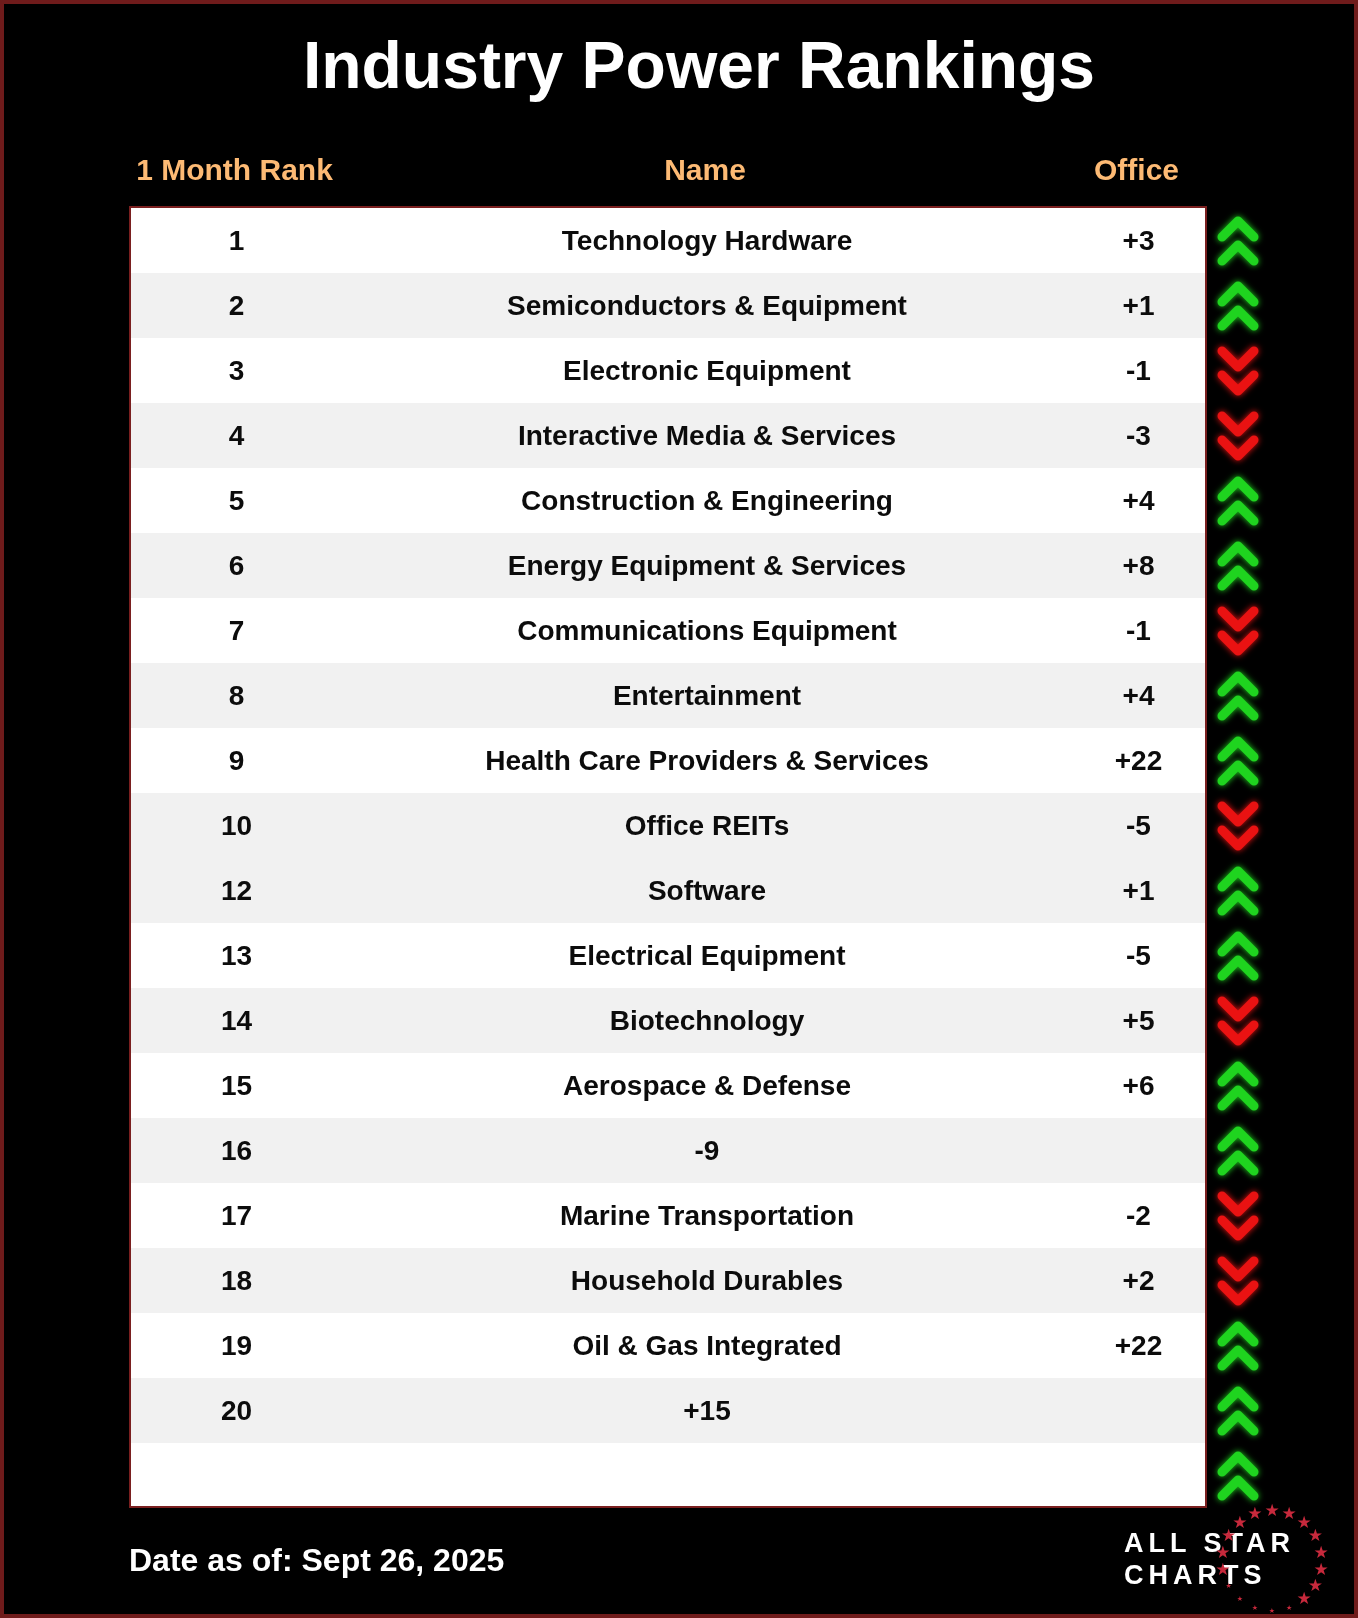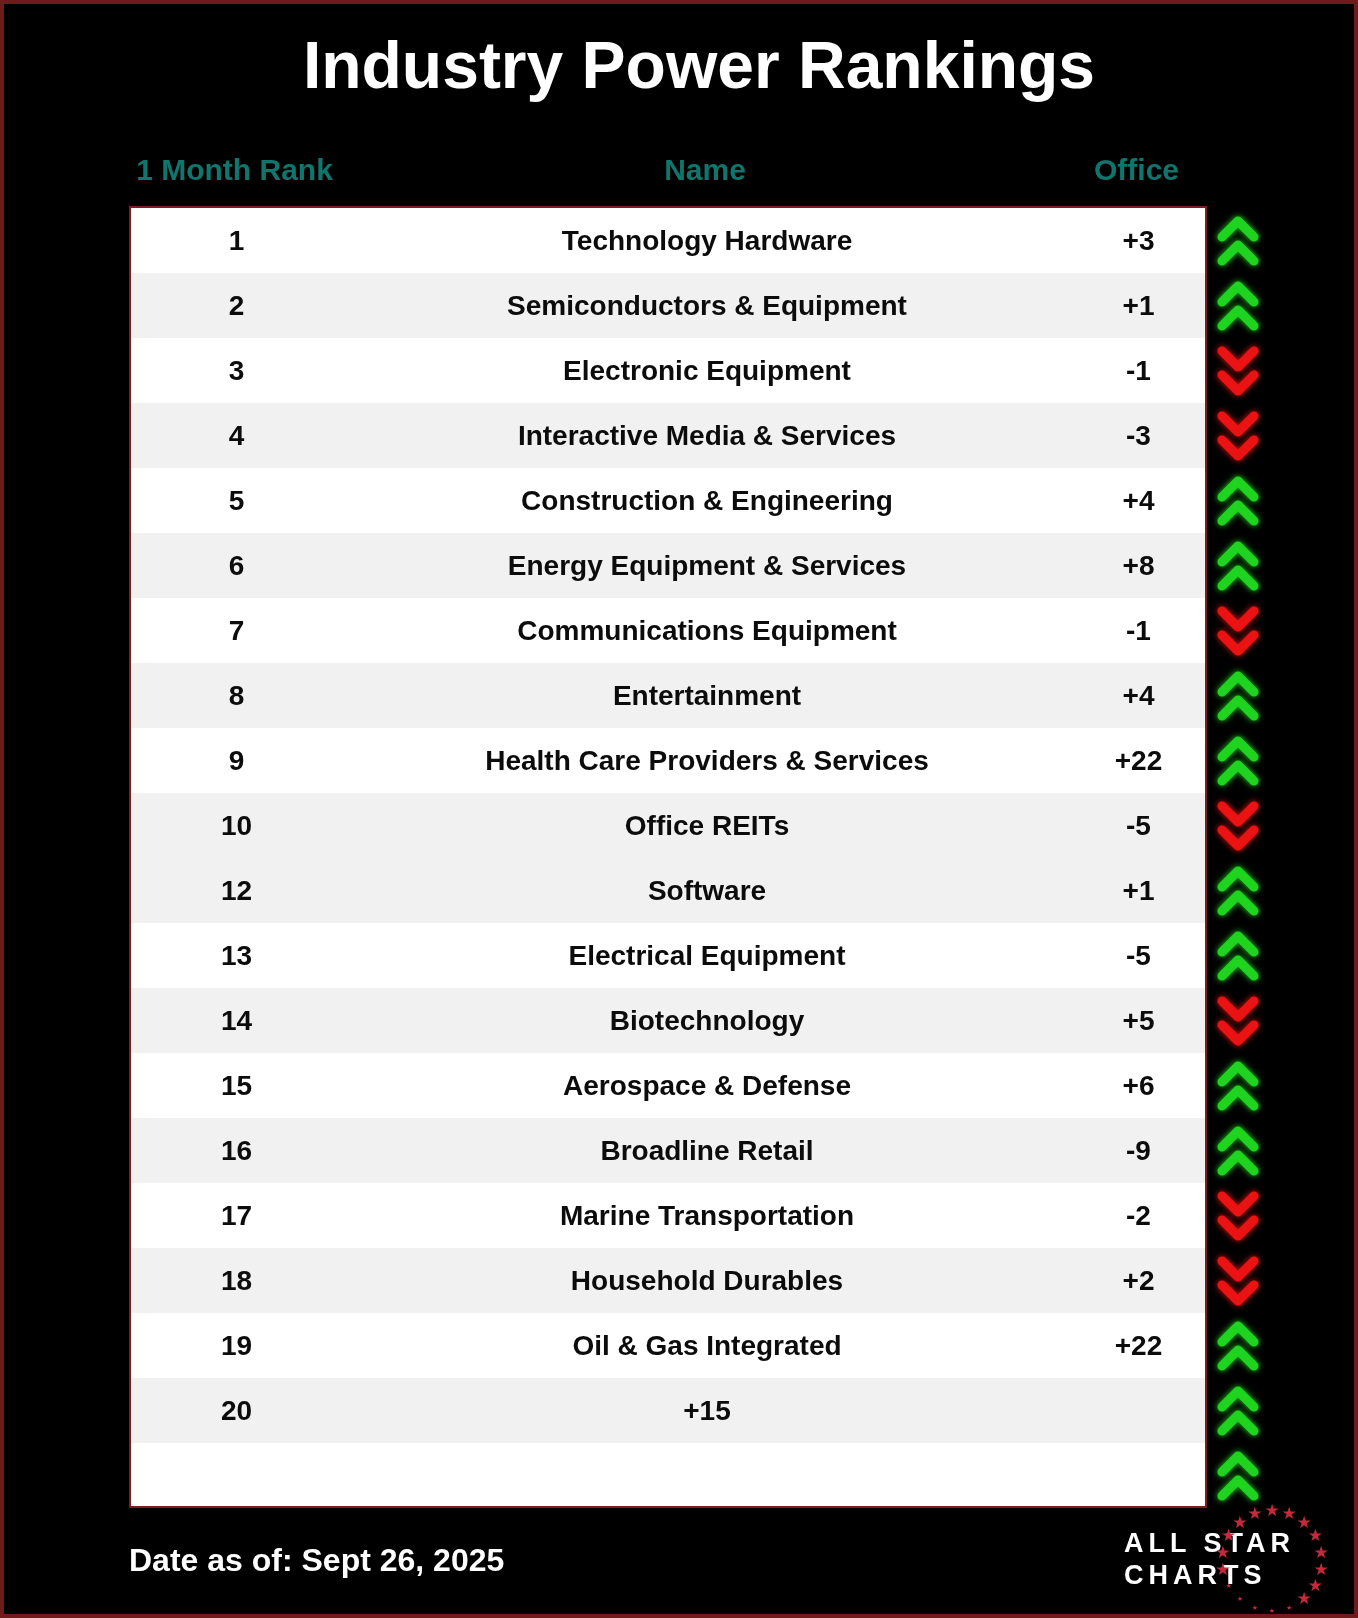--- a/index.html
+++ b/index.html
@@ -12,21 +12,21 @@
     font-family:"Liberation Sans",sans-serif;
     overflow:hidden;
   }
   .title{
     color:#fff;font-weight:bold;font-size:66px;line-height:1.2;
     text-align:center;margin-top:22px;letter-spacing:0;padding-left:40px;
   }
   .col-headers{
     display:grid;grid-template-columns:211px 730px 133px;
     width:1074px;margin:45px 0 0 125px;
-    color:#0f766e;font-weight:bold;font-size:30px;line-height:40px;
+    color:#fdba74;font-weight:bold;font-size:30px;line-height:40px;
     text-align:center;
   }
   .table-area{display:flex;margin:16px 0 0 125px;}
   .table-box{
     width:1078px;box-sizing:border-box;
     border:2px solid #7a1f1f;background:#fff;
   }
   .row{
     display:grid;grid-template-columns:211px 730px 133px;
     height:65px;align-items:center;text-align:center;
@@ -134,21 +134,20 @@
             <div>Biotechnology</div>
             <div>+5</div>
           </div>
           <div class="row">
             <div>15</div>
             <div>Aerospace &amp; Defense</div>
             <div>+6</div>
           </div>
           <div class="row alt">
             <div>16</div>
-            <div>Broadline Retail</div>
             <div>-9</div>
           </div>
           <div class="row">
             <div>17</div>
             <div>Marine Transportation</div>
             <div>-2</div>
           </div>
           <div class="row alt">
             <div>18</div>
             <div>Household Durables</div>

